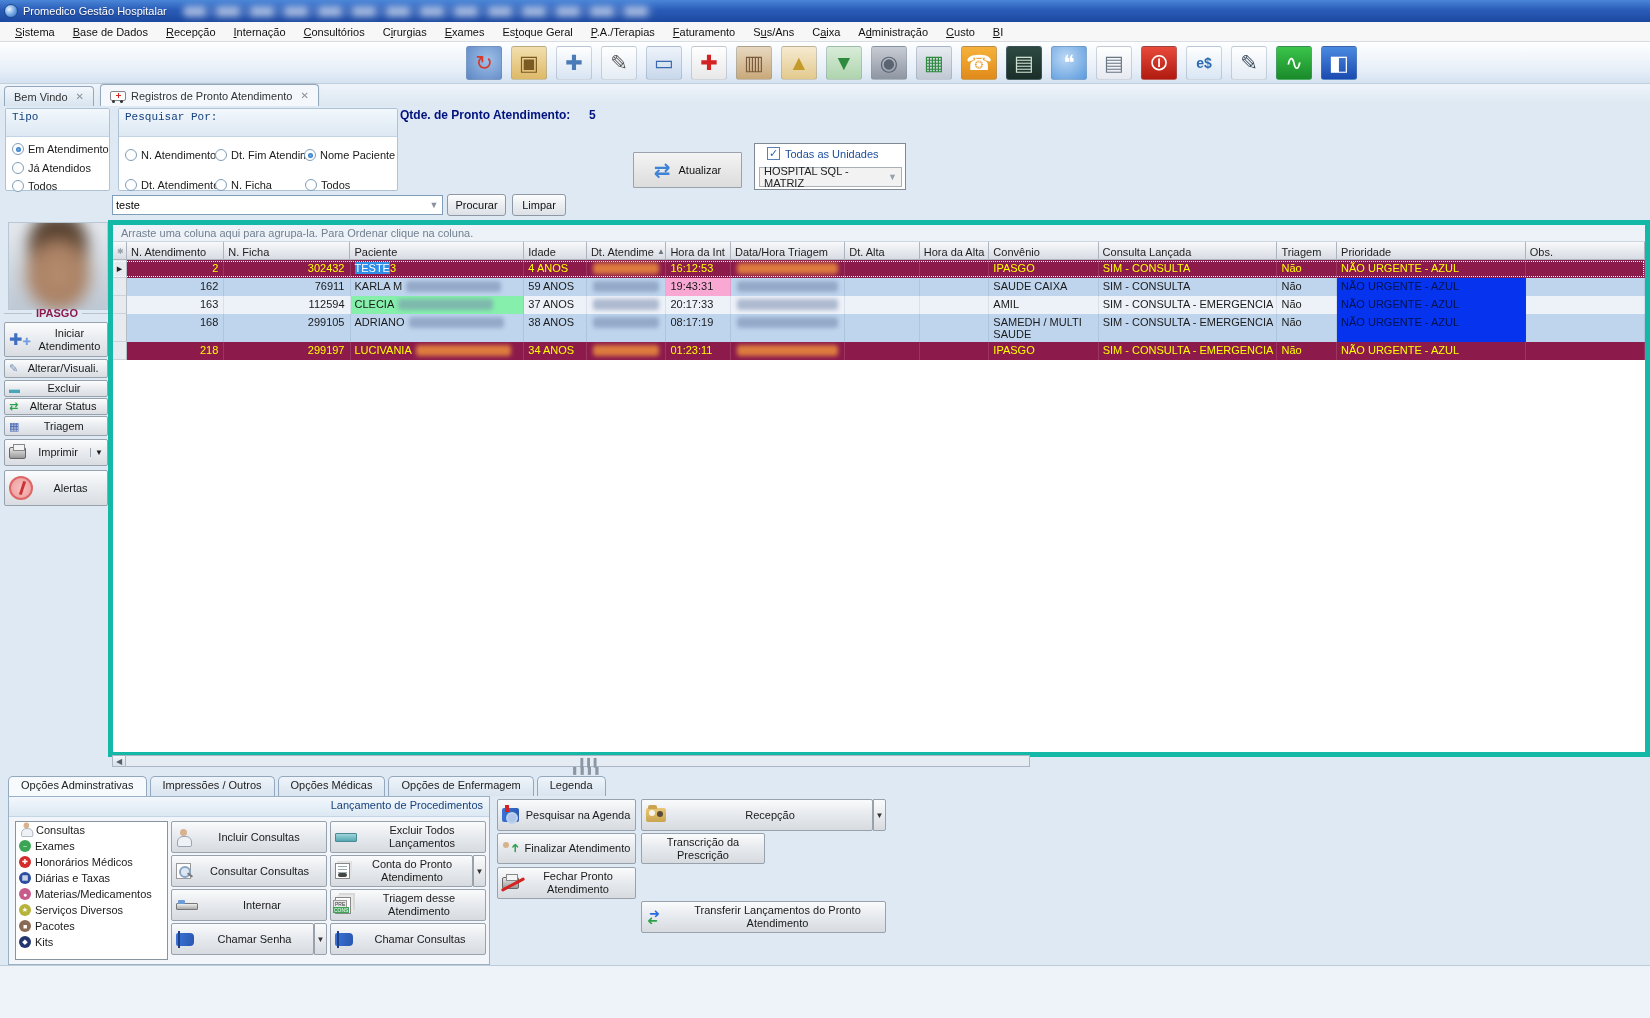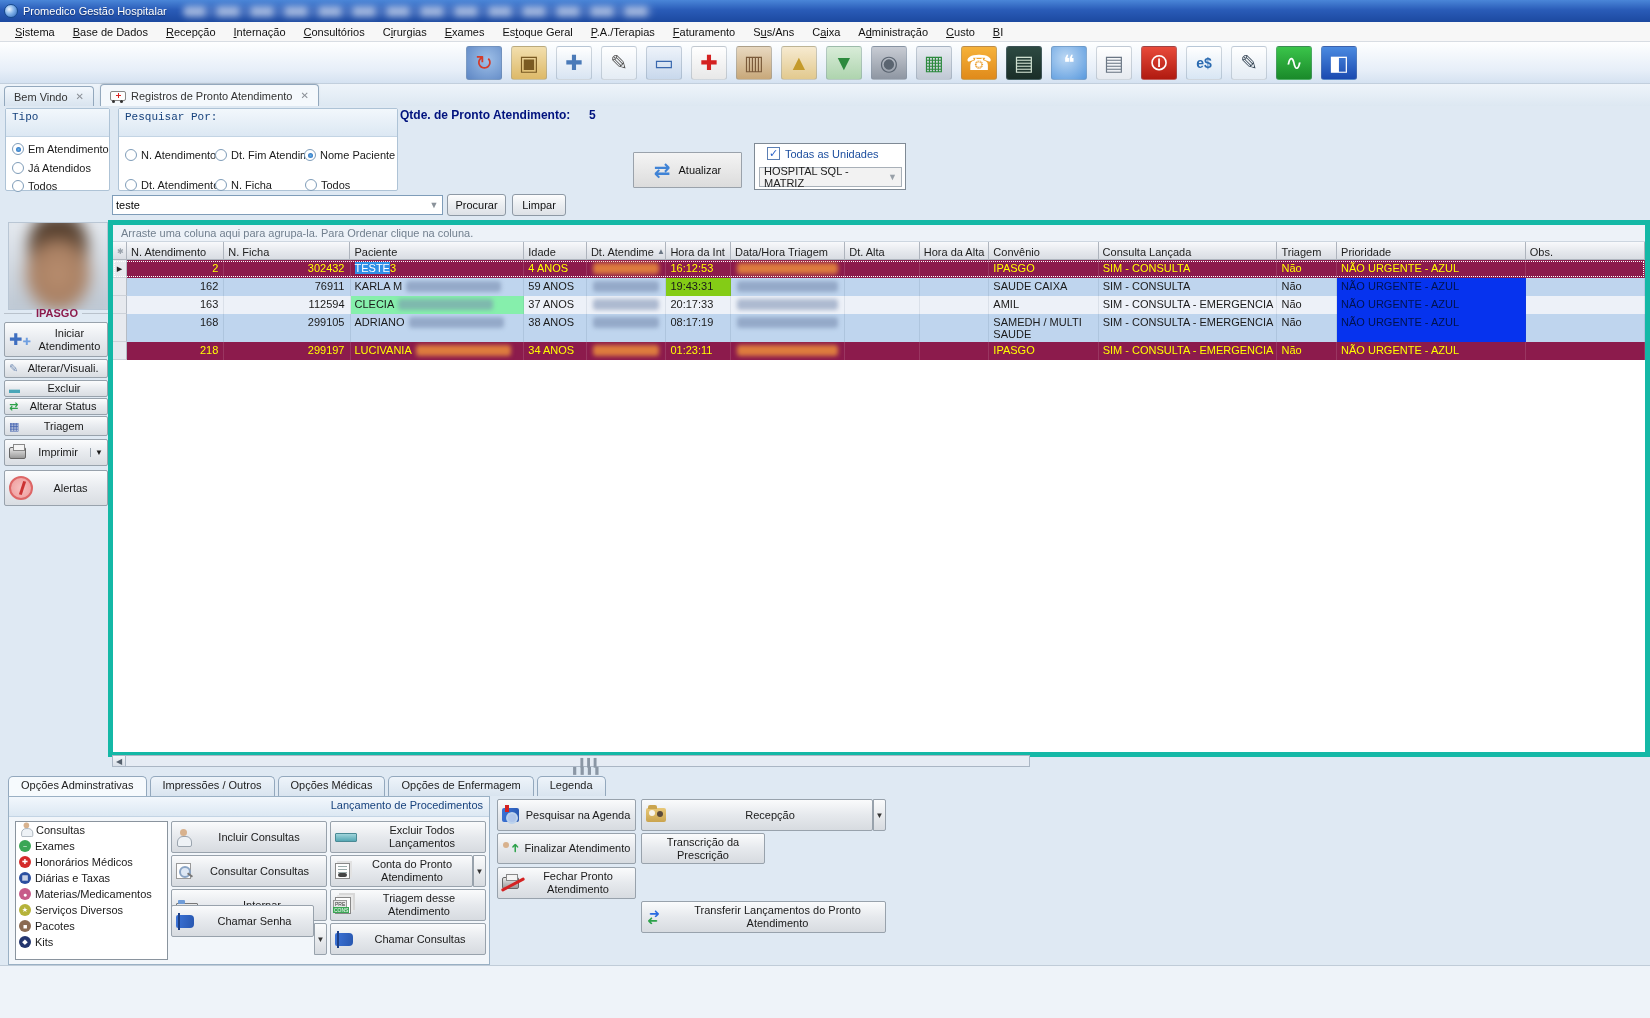--- a/index.html
+++ b/index.html
@@ -462,21 +462,21 @@
           <div class="gcell num" style="width: 98px; background: rgb(191, 213, 238); color: rgb(26, 26, 26); border-right: 1px solid rgba(60, 80, 110, 0.12);">162</div>
           <div class="gcell num" style="width: 127px; background: rgb(191, 213, 238); color: rgb(26, 26, 26); border-right: 1px solid rgba(60, 80, 110, 0.12);">76911</div>
           <div class="gcell" style="width: 175px; background: rgb(191, 213, 238); color: rgb(26, 26, 26); border-right: 1px solid rgba(60, 80, 110, 0.12);">
             <span>KARLA M </span>
             <span class="redact" style="background: rgba(120, 140, 175, 0.6); width: 95px; margin-left: 4px;"></span>
           </div>
           <div class="gcell" style="width: 63px; background: rgb(191, 213, 238); color: rgb(26, 26, 26); border-right: 1px solid rgba(60, 80, 110, 0.12);">59 ANOS</div>
           <div class="gcell" style="width: 80px; background: rgb(191, 213, 238); color: rgb(26, 26, 26); border-right: 1px solid rgba(60, 80, 110, 0.12);">
             <span class="redact" style="background: rgba(120, 140, 175, 0.6); width: 66px; margin-left: 2px;"></span>
           </div>
-          <div class="gcell" style="width: 65px; background: #84cc16; color: rgb(26, 26, 26); border-right: 1px solid rgba(60, 80, 110, 0.12);">19:43:31</div>
+          <div class="gcell" style="width: 65px; background: #f9a8d4; color: rgb(26, 26, 26); border-right: 1px solid rgba(60, 80, 110, 0.12);">19:43:31</div>
           <div class="gcell" style="width: 115px; background: rgb(191, 213, 238); color: rgb(26, 26, 26); border-right: 1px solid rgba(60, 80, 110, 0.12);">
             <span class="redact" style="background: rgba(120, 140, 175, 0.6); width: 101px; margin-left: 2px;"></span>
           </div>
           <div class="gcell" style="width: 75px; background: rgb(191, 213, 238); color: rgb(26, 26, 26); border-right: 1px solid rgba(60, 80, 110, 0.12);"></div>
           <div class="gcell" style="width: 70px; background: rgb(191, 213, 238); color: rgb(26, 26, 26); border-right: 1px solid rgba(60, 80, 110, 0.12);"></div>
           <div class="gcell" style="width: 110px; background: rgb(191, 213, 238); color: rgb(26, 26, 26); border-right: 1px solid rgba(60, 80, 110, 0.12); white-space: normal; line-height: 1.1;">SAUDE CAIXA</div>
           <div class="gcell" style="width: 180px; background: rgb(191, 213, 238); color: rgb(26, 26, 26); border-right: 1px solid rgba(60, 80, 110, 0.12);">SIM - CONSULTA</div>
           <div class="gcell" style="width: 60px; background: rgb(191, 213, 238); color: rgb(26, 26, 26); border-right: 1px solid rgba(60, 80, 110, 0.12);">Não</div>
           <div class="gcell" style="width: 190px; background: rgb(6, 51, 238); color: rgb(0, 19, 77); border-right: 1px solid rgba(60, 80, 110, 0.12);">NÃO URGENTE - AZUL</div>
           <div class="gcell" style="width: 120px; background: rgb(191, 213, 238); color: rgb(26, 26, 26); border-right: 1px solid rgba(60, 80, 110, 0.12);"></div>
@@ -627,21 +627,21 @@
     </div>
     <div class="split" style="left:464px; top:58px; height:32px;">▼</div>
     <div class="abtn" style="left:162px; top:92px; width:156px; height:32px;">
       <span class="bed"></span>
       <span class="lbl">Internar</span>
     </div>
     <div class="abtn" style="left:321px; top:92px; width:156px; height:32px;">
       <span class="precons"></span>
       <span class="lbl">Triagem desse Atendimento</span>
     </div>
-    <div class="abtn" style="left:162px; top:108px; width:143px; height:32px;">
+    <div class="abtn" style="left:162px; top:126px; width:143px; height:32px;">
       <span class="book"></span>
       <span class="lbl">Chamar Senha</span>
     </div>
     <div class="split" style="left:305px; top:126px; height:32px;">▼</div>
     <div class="abtn" style="left:321px; top:126px; width:156px; height:32px;">
       <span class="book"></span>
       <span class="lbl">Chamar Consultas</span>
     </div>
   </div>
 

